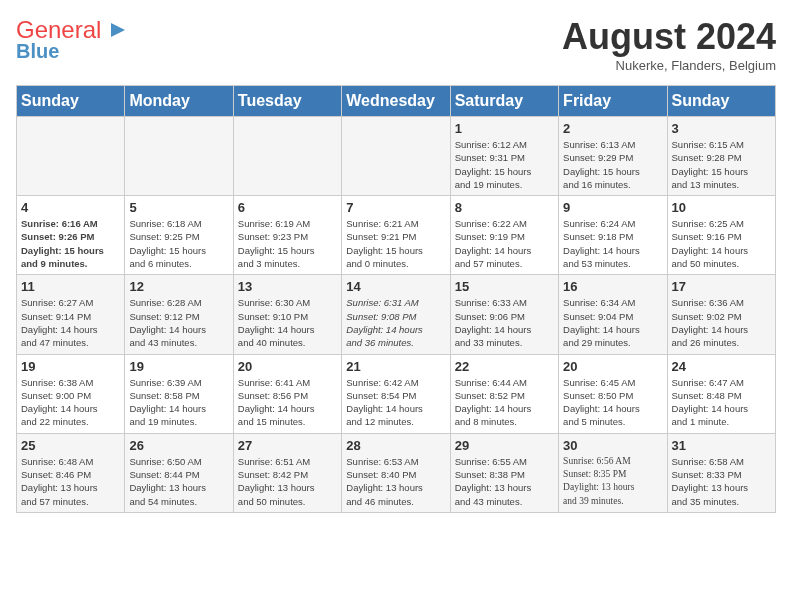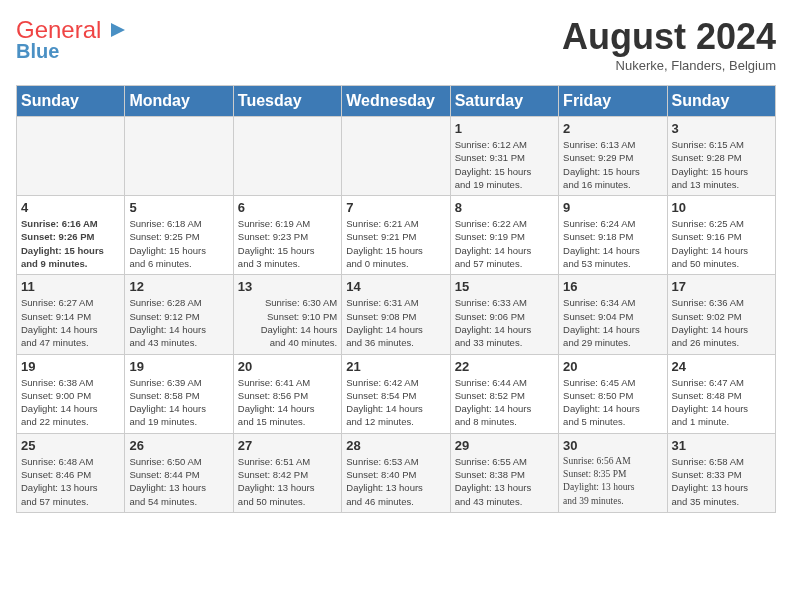--- a/index.html
+++ b/index.html
@@ -196,28 +196,28 @@
         </td>
         <td>
           <span class="day-number">12</span>
           <div class="day-info" style="white-space: pre-line;">Sunrise: 6:28 AM
 Sunset: 9:12 PM
 Daylight: 14 hours
 and 43 minutes.</div>
         </td>
         <td>
           <span class="day-number">13</span>
-          <div class="day-info" style="white-space: pre-line; text-align: right;">Sunrise: 6:30 AM
+          <div class="day-info" style="white-space: pre-line;">Sunrise: 6:30 AM
 Sunset: 9:10 PM
 Daylight: 14 hours
 and 40 minutes.</div>
         </td>
         <td>
           <span class="day-number">14</span>
-          <div class="day-info" style="white-space: pre-line;">Sunrise: 6:31 AM
+          <div class="day-info" style="white-space: pre-line; font-style: italic;">Sunrise: 6:31 AM
 Sunset: 9:08 PM
 Daylight: 14 hours
 and 36 minutes.</div>
         </td>
         <td>
           <span class="day-number">15</span>
           <div class="day-info" style="white-space: pre-line;">Sunrise: 6:33 AM
 Sunset: 9:06 PM
 Daylight: 14 hours
 and 33 minutes.</div>

